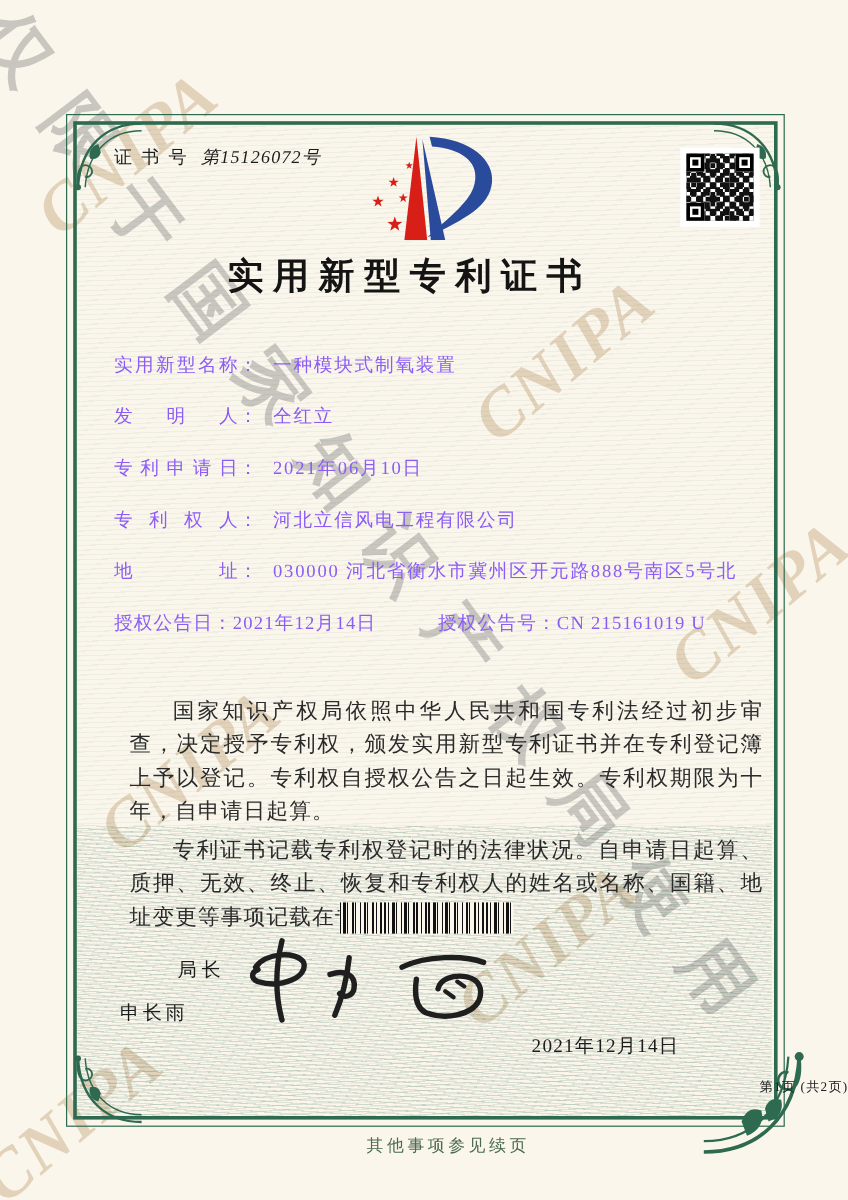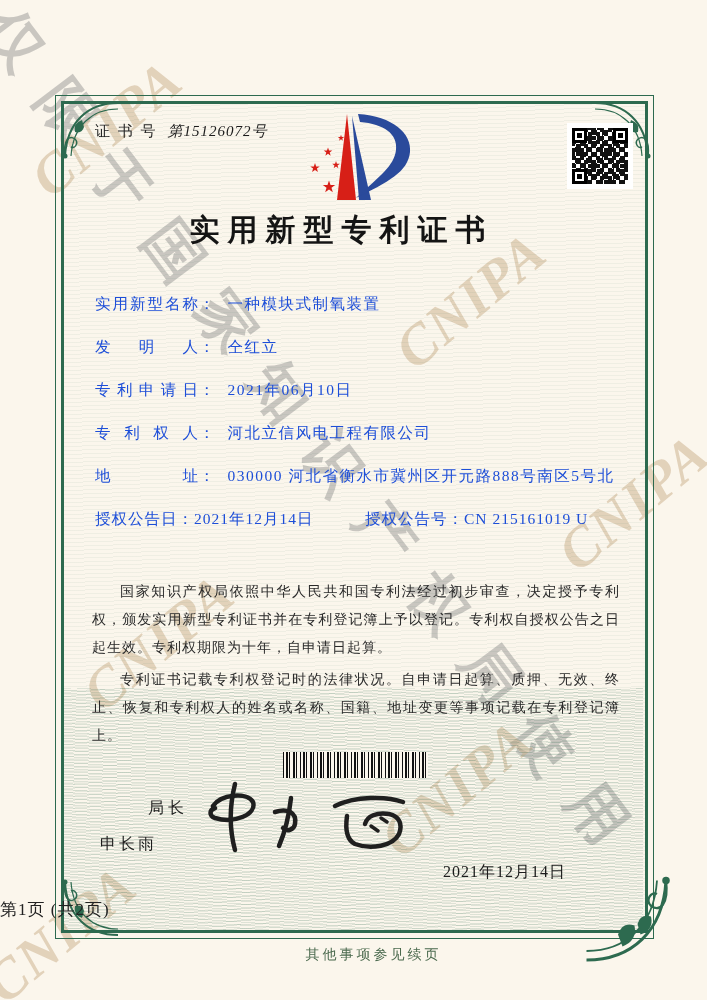--- a/index.html
+++ b/index.html
@@ -44,44 +44,44 @@
       repeating-conic-gradient(#111 0 25%,transparent 0 50%) 3px 2px/11px 11px,#fff;}
   .qr .f{position:absolute;width:15px;height:15px;border:3px solid #000;background:#fff;box-sizing:border-box;}
   .qr .f::after{content:"";position:absolute;inset:2px;background:#000;}
   .f-tl{left:5px;top:5px}.f-tr{right:5px;top:5px}.f-bl{left:5px;bottom:5px}
 
   .title{position:absolute;left:0;top:210px;width:683px;text-align:center;z-index:3;
     font-size:30px;font-weight:700;letter-spacing:8px;color:#141414;}
 
   
   .fields{position:absolute;left:95px;top:294px;width:530px;z-index:3;
-    font-size:15.5px;color:#1d4ed8;}
+    font-size:15.5px;color:#8b5cf6;}
   .frow{height:43px;letter-spacing:1px;}
   .flabel{display:inline-block;width:104px;text-align:justify;text-align-last:justify;}
   .fcolon{display:inline-block;}
   .fvalue{margin-left:12px;letter-spacing:1.5px;}
   .grant-right{position:absolute;left:270px;top:0;}
 
   
-  .paras{position:absolute;left:92px;top:578px;width:528px;z-index:3;
-    font-size:14px;line-height:28px;letter-spacing:1px;color:#2a2a2a;text-align:justify;}
+  .paras{position:absolute;left:108px;top:578px;width:528px;z-index:3;
+    font-size:18px;line-height:28px;letter-spacing:1px;color:#2a2a2a;text-align:justify;}
   .paras p{margin:0 0 4px 0;text-indent:2em;}
 
   
   .barcode{position:absolute;left:283px;top:752px;width:145px;height:26px;z-index:3;
     background:repeating-linear-gradient(90deg,
       #111 0 1px,#fbf6ec 1px 3px,#111 3px 5px,#fbf6ec 5px 6px,
       #111 6px 7px,#fbf6ec 7px 10px,#111 10px 12px,#fbf6ec 12px 13px,
       #111 13px 14px,#fbf6ec 14px 17px);}
   .cm-title{position:absolute;left:100px;top:798px;z-index:3;font-size:16px;letter-spacing:4px;color:#1c1c1c;margin-left:48px;}
   .cm-name{position:absolute;left:100px;top:834px;z-index:3;font-size:16px;letter-spacing:3px;color:#1c1c1c;}
   .sig{position:absolute;left:195px;top:772px;z-index:3;}
   .issue-date{position:absolute;left:443px;top:862px;z-index:3;font-size:16px;letter-spacing:1px;color:#1c1c1c;}
-  .page-ind{position:absolute;left:0;top:898px;width:707px;text-align:left;z-index:3;
-    font-size:17px;letter-spacing:1px;color:#222;}
+  .page-ind{position:absolute;left:0;top:898px;width:707px;text-align:right;z-index:3;
+    font-size:11px;letter-spacing:1px;color:#222;}
   .footer-note{position:absolute;left:0;top:946px;width:707px;text-align:center;z-index:3;
     font-size:14px;letter-spacing:3px;color:#4b6a4e;margin-left:20px;}
 </style>
 </head>
 <body>
 
 <div class="page">
 
   <div class="wm wm-restrict">仅限于国家知识产权局使用</div>
   <div class="wm wm-cnipa c1">CNIPA</div>

